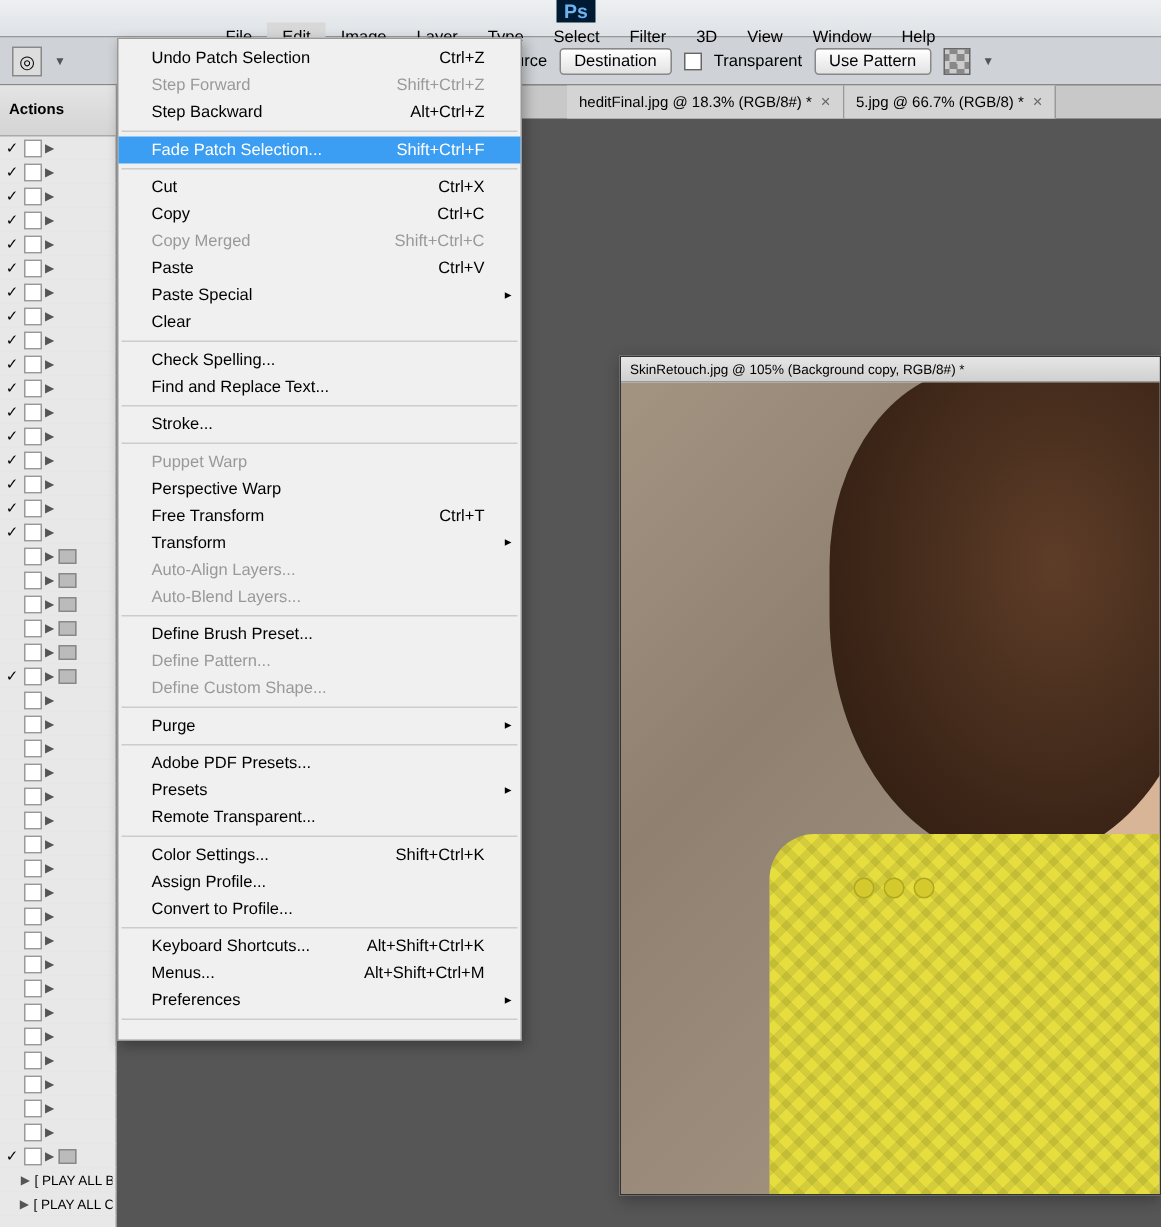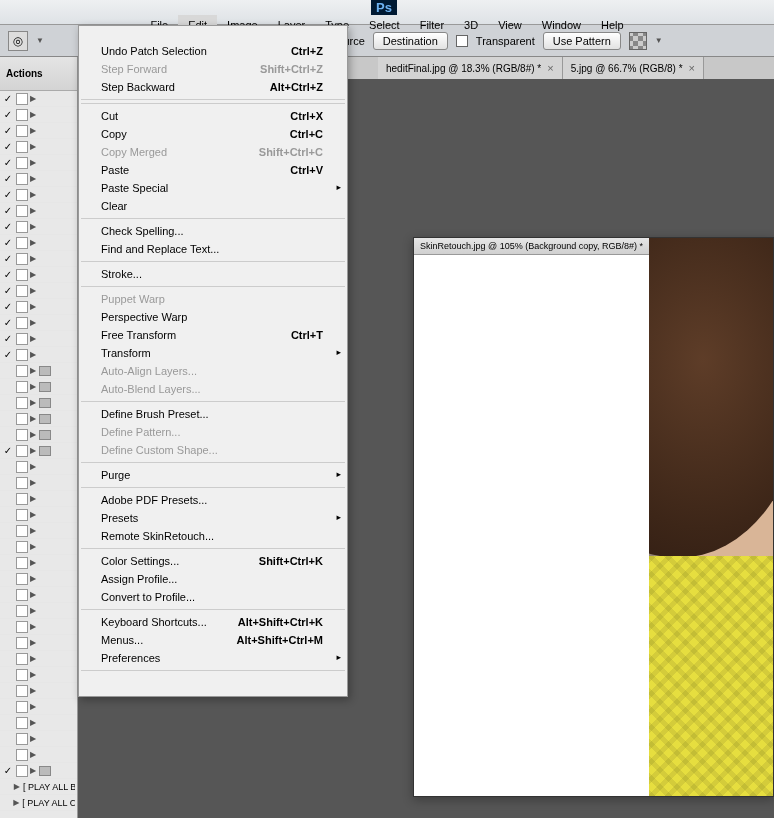--- a/index.html
+++ b/index.html
@@ -20,34 +20,34 @@
 .action-row { display: flex; align-items: center; height: 16px; padding: 0 2px; border-bottom: 1px solid #e6e6e6; }
 .chk { width: 12px; text-align: center; font-size: 10px; }
 .box { width: 12px; height: 12px; border: 1px solid #999; background: #fff; margin-left: 2px; }
 .arrow { width: 10px; text-align: center; font-size: 8px; color: #555; }
 .folder { width: 12px; height: 10px; background: #bbb; border: 1px solid #888; margin-left: 1px; }
 .action-label { font-size: 9px; padding-left: 3px; white-space: nowrap; overflow: hidden; }
 .canvas { flex: 1; background: #565656; position: relative; }
 .tabs { display: flex; background: #c8c8c8; height: 22px; font-size: 10px; }
 .tab { padding: 4px 8px; background: #d4d4d4; border-right: 1px solid #999; display: flex; align-items: center; gap: 6px; }
 .tab-close { font-size: 11px; color: #666; }
-.doc-window { position: absolute; left: 413px; top: 237px; width: 361px; height: 560px; border: 1px solid #333; background: #fff; box-shadow: 0 3px 10px rgba(0,0,0,0.3); display: flex; flex-direction: row; }
+.doc-window { position: absolute; left: 413px; top: 237px; width: 361px; height: 560px; border: 1px solid #333; background: #fff; box-shadow: 0 3px 10px rgba(0,0,0,0.3); display: flex; flex-direction: column; }
 .doc-title { height: 17px; background: linear-gradient(#e6e6e6,#d0d0d0); font-size: 9px; padding: 2px 6px; border-bottom: 1px solid #999; display: flex; align-items: center; }
 .doc-body { flex: 1; background: linear-gradient(135deg, #a39482 0%, #8f8070 35%, #aa9b88 100%); position: relative; overflow: hidden; }
 .hair { position: absolute; right: -30px; top: -10px; width: 250px; height: 330px; background: radial-gradient(ellipse at 60% 40%, #5e3d28 0%, #3d2618 60%, #2a1810 100%); border-radius: 40% 0 50% 50%; }
 .neck { position: absolute; right: 0; top: 255px; width: 80px; height: 100px; background: #d9b597; }
 .sweater { position: absolute; right: 0; bottom: 0; width: 260px; height: 240px; background: #e6de3f; border-radius: 30px 0 0 0; }
 .sweater::before { content: ""; position: absolute; inset: 0; background: repeating-linear-gradient(45deg, rgba(0,0,0,0.08) 0 5px, transparent 5px 12px), repeating-linear-gradient(-45deg, rgba(0,0,0,0.08) 0 5px, transparent 5px 12px); border-radius: 30px 0 0 0; }
 .btn-dots { position: absolute; right: 150px; top: 330px; display: flex; gap: 6px; }
 .btn-dots span { width: 14px; height: 14px; border-radius: 50%; background: #d4ca2e; border: 1px solid #b0a820; }
-.edit-menu { position: absolute; left: 78px; top: 25px; width: 270px; background: #f0f0f0; border: 1px solid #999; box-shadow: 2px 3px 8px rgba(0,0,0,0.3); z-index: 100; padding: 16px 0; }
+.edit-menu { position: absolute; left: 78px; top: 25px; width: 270px; background: #f0f0f0; border: 1px solid #999; box-shadow: 2px 3px 8px rgba(0,0,0,0.3); z-index: 100; padding: 4px 0; }
 .menu-item { display: flex; justify-content: space-between; padding: 3px 24px 3px 22px; font-size: 11px; cursor: default; position: relative; }
 .menu-item.disabled { color: #999; }
 .menu-item.selected { background: #3b9ef3; color: #fff; }
-.menu-item .sc { font-size: 11px; font-weight: bold; }
+.menu-item .sc { font-size: 11px; }
 .menu-item.submenu::after { content: "▸"; position: absolute; right: 6px; font-size: 9px; }
 .menu-sep { height: 1px; background: #ccc; margin: 3px 2px; }
 </style>
 </head>
 <body>
 
 <div class="menubar">
   <div class="ps-logo">Ps</div>
   <div id="menubar-items" style="display: flex;">
       <div class="menubar-item">File</div>
@@ -352,20 +352,24 @@
     </div>
     <div class="menu-item disabled">
       <span>Step Forward</span>
       <span class="sc">Shift+Ctrl+Z</span>
     </div>
     <div class="menu-item">
       <span>Step Backward</span>
       <span class="sc">Alt+Ctrl+Z</span>
     </div>
     <div class="menu-sep"></div>
+    <div class="menu-item selected">
+      <span>Fade Patch Selection...</span>
+      <span class="sc">Shift+Ctrl+F</span>
+    </div>
     <div class="menu-sep"></div>
     <div class="menu-item">
       <span>Cut</span>
       <span class="sc">Ctrl+X</span>
     </div>
     <div class="menu-item">
       <span>Copy</span>
       <span class="sc">Ctrl+C</span>
     </div>
     <div class="menu-item disabled">
@@ -444,21 +448,21 @@
     <div class="menu-sep"></div>
     <div class="menu-item">
       <span>Adobe PDF Presets...</span>
       <span class="sc"></span>
     </div>
     <div class="menu-item submenu">
       <span>Presets</span>
       <span class="sc"></span>
     </div>
     <div class="menu-item">
-      <span>Remote SkinRetouch...</span>
+      <span>Remote Transparent...</span>
       <span class="sc"></span>
     </div>
     <div class="menu-sep"></div>
     <div class="menu-item">
       <span>Color Settings...</span>
       <span class="sc">Shift+Ctrl+K</span>
     </div>
     <div class="menu-item">
       <span>Assign Profile...</span>
       <span class="sc"></span>

